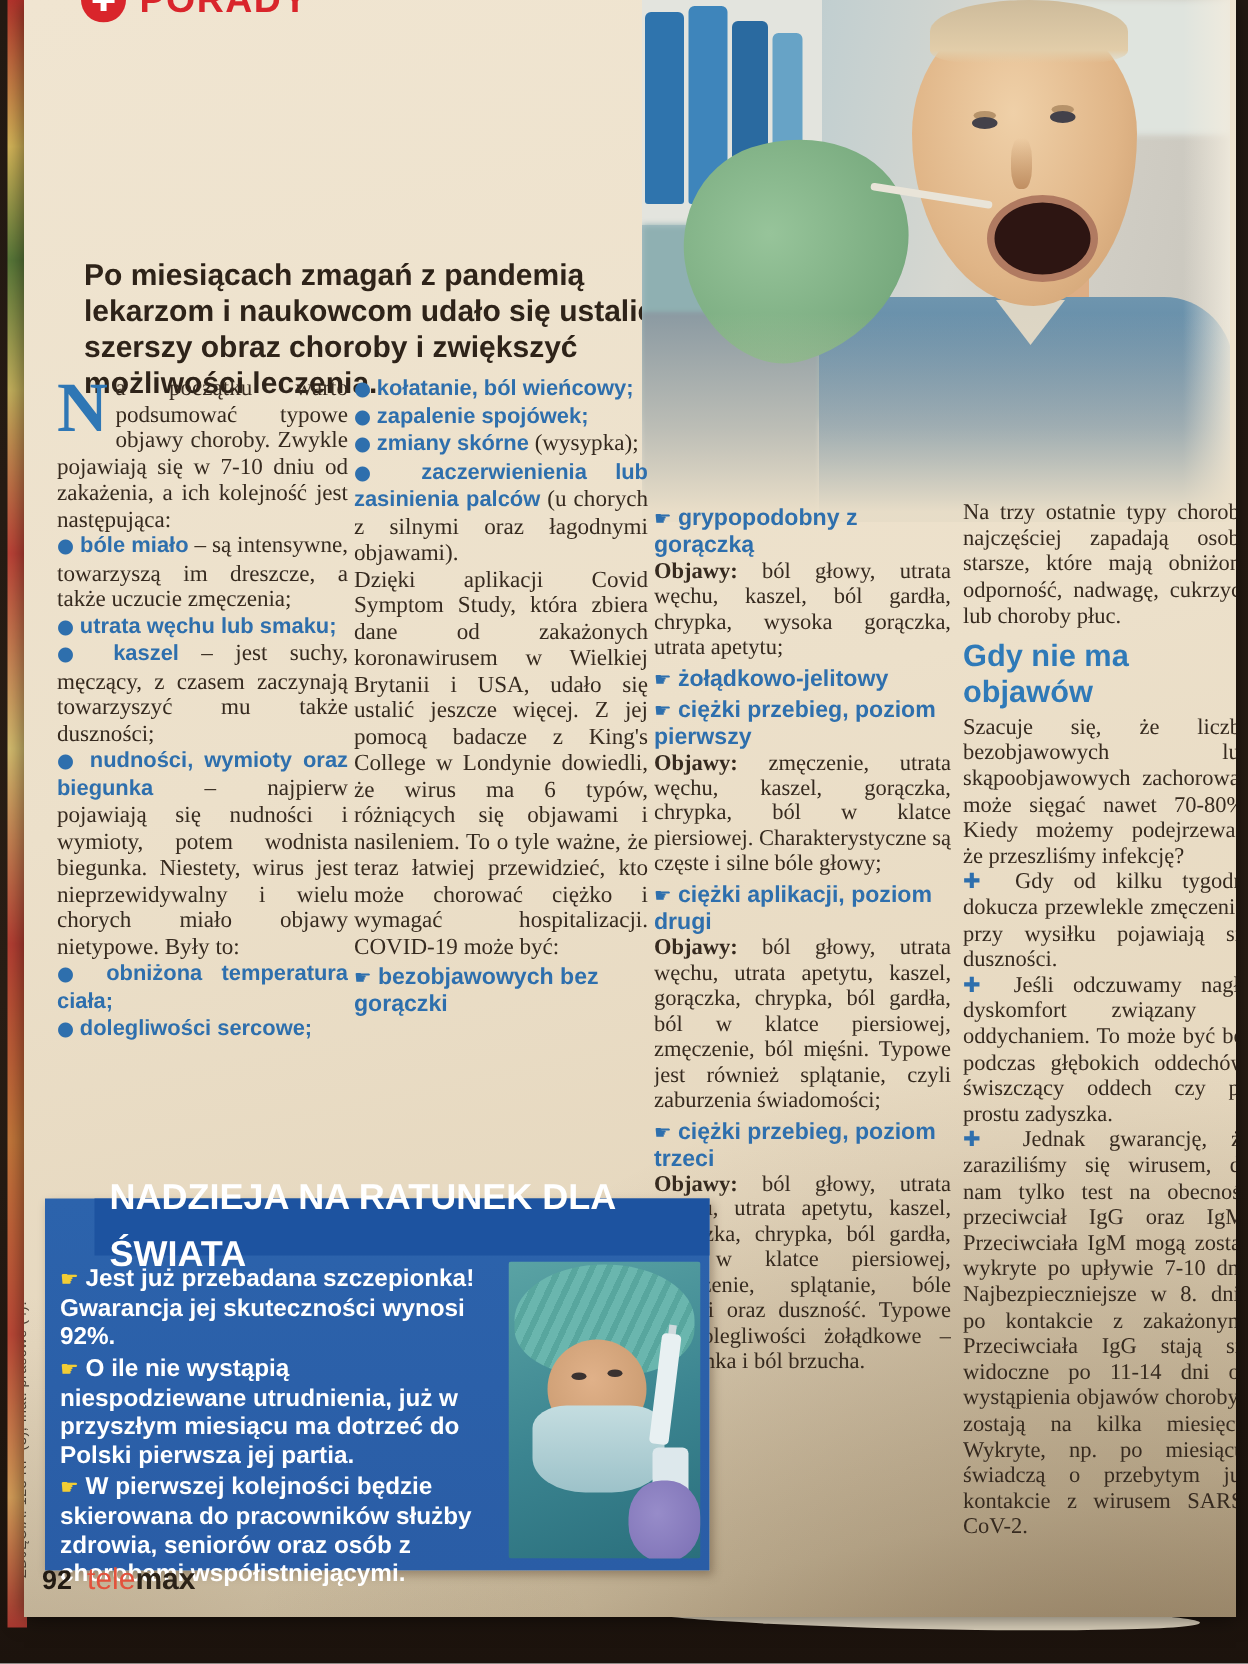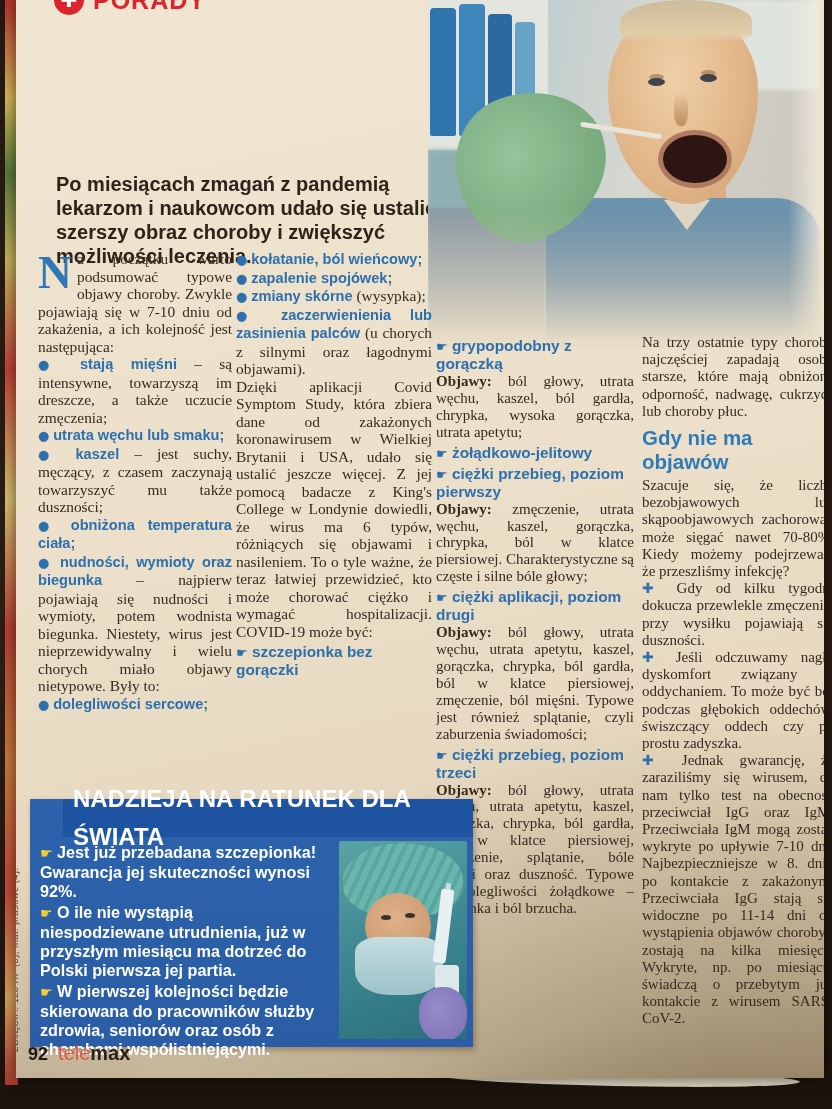--- a/index.html
+++ b/index.html
@@ -186,35 +186,35 @@
     <div class="eye r"></div>
     <div class="nose"></div>
     <div class="mouth"></div>
     <div class="glove"></div>
     <div class="swab"></div>
     <div class="ph-fade"></div>
   </div>
 
   <div class="col c1">
     <p><span class="dropcap">N</span><span>a początku warto podsumować typowe objawy choroby. Zwykle pojawiają się w 7-10 dniu od zakażenia, a ich kolejność jest następująca:</span></p>
-    <p><span class="dot">●</span> <span class="blab">stają mięśni</span> <span>– są intensywne, towarzyszą im dreszcze, a także uczucie zmęczenia;</span></p>
+    <p><span class="dot">●</span> <span class="blab">bóle miało</span> <span>– są intensywne, towarzyszą im dreszcze, a także uczucie zmęczenia;</span></p>
     <p><span class="dot">●</span> <span class="blab">utrata węchu lub smaku;</span></p>
     <p><span class="dot">●</span> <span class="blab">kaszel</span> <span>– jest suchy, męczący, z czasem zaczynają towarzyszyć mu także duszności;</span></p>
+    <p><span class="dot">●</span> <span class="blab">nudności, wymioty oraz biegunka</span> <span>– najpierw pojawiają się nudności i wymioty, potem wodnista biegunka. Niestety, wirus jest nieprzewidywalny i wielu chorych miało objawy nietypowe. Były to:</span></p>
     <p><span class="dot">●</span> <span class="blab">obniżona temperatura ciała;</span></p>
-    <p><span class="dot">●</span> <span class="blab">nudności, wymioty oraz biegunka</span> <span>– najpierw pojawiają się nudności i wymioty, potem wodnista biegunka. Niestety, wirus jest nieprzewidywalny i wielu chorych miało objawy nietypowe. Były to:</span></p>
     <p><span class="dot">●</span> <span class="blab">dolegliwości sercowe;</span></p>
   </div>
 
   <div class="col c2">
     <p><span class="dot">●</span> <span class="blab">kołatanie, ból wieńcowy;</span></p>
     <p><span class="dot">●</span> <span class="blab">zapalenie spojówek;</span></p>
     <p><span class="dot">●</span> <span class="blab">zmiany skórne</span> <span>(wysypka);</span></p>
     <p><span class="dot">●</span> <span class="blab">zaczerwienienia lub zasinienia palców</span> <span>(u chorych z silnymi oraz łagodnymi objawami).</span></p>
     <p>Dzięki aplikacji Covid Symptom Study, która zbiera dane od zakażonych koronawirusem w Wielkiej Brytanii i USA, udało się ustalić jeszcze więcej. Z jej pomocą badacze z King's College w Londynie dowiedli, że wirus ma 6 typów, różniących się objawami i nasileniem. To o tyle ważne, że teraz łatwiej przewidzieć, kto może chorować ciężko i wymagać hospitalizacji. COVID-19 może być:</p>
-    <div class="thead"><span class="ptr">☛</span> <span>szczepionka bez gorączki</span></div>
+    <div class="thead"><span class="ptr">☛</span> <span>bezobjawowych bez gorączki</span></div>
   </div>
 
   <div class="col c3">
     <div class="thead"><span class="ptr">☛</span> <span>grypopodobny z gorączką</span></div>
     <p><b class="lead">Objawy:</b> <span>ból głowy, utrata węchu, kaszel, ból gardła, chrypka, wysoka gorączka, utrata apetytu;</span></p>
     <div class="thead"><span class="ptr">☛</span> <span>żołądkowo-jelitowy</span></div>
     <div class="thead"><span class="ptr">☛</span> <span>ciężki przebieg, poziom pierwszy</span></div>
     <p><b class="lead">Objawy:</b> <span>zmęczenie, utrata węchu, kaszel, gorączka, chrypka, ból w klatce piersiowej. Charakterystyczne są częste i silne bóle głowy;</span></p>
     <div class="thead"><span class="ptr">☛</span> <span>ciężki aplikacji, poziom drugi</span></div>
     <p><b class="lead">Objawy:</b> <span>ból głowy, utrata węchu, utrata apetytu, kaszel, gorączka, chrypka, ból gardła, ból w klatce piersiowej, zmęczenie, ból mięśni. Typowe jest również splątanie, czyli zaburzenia świadomości;</span></p>

